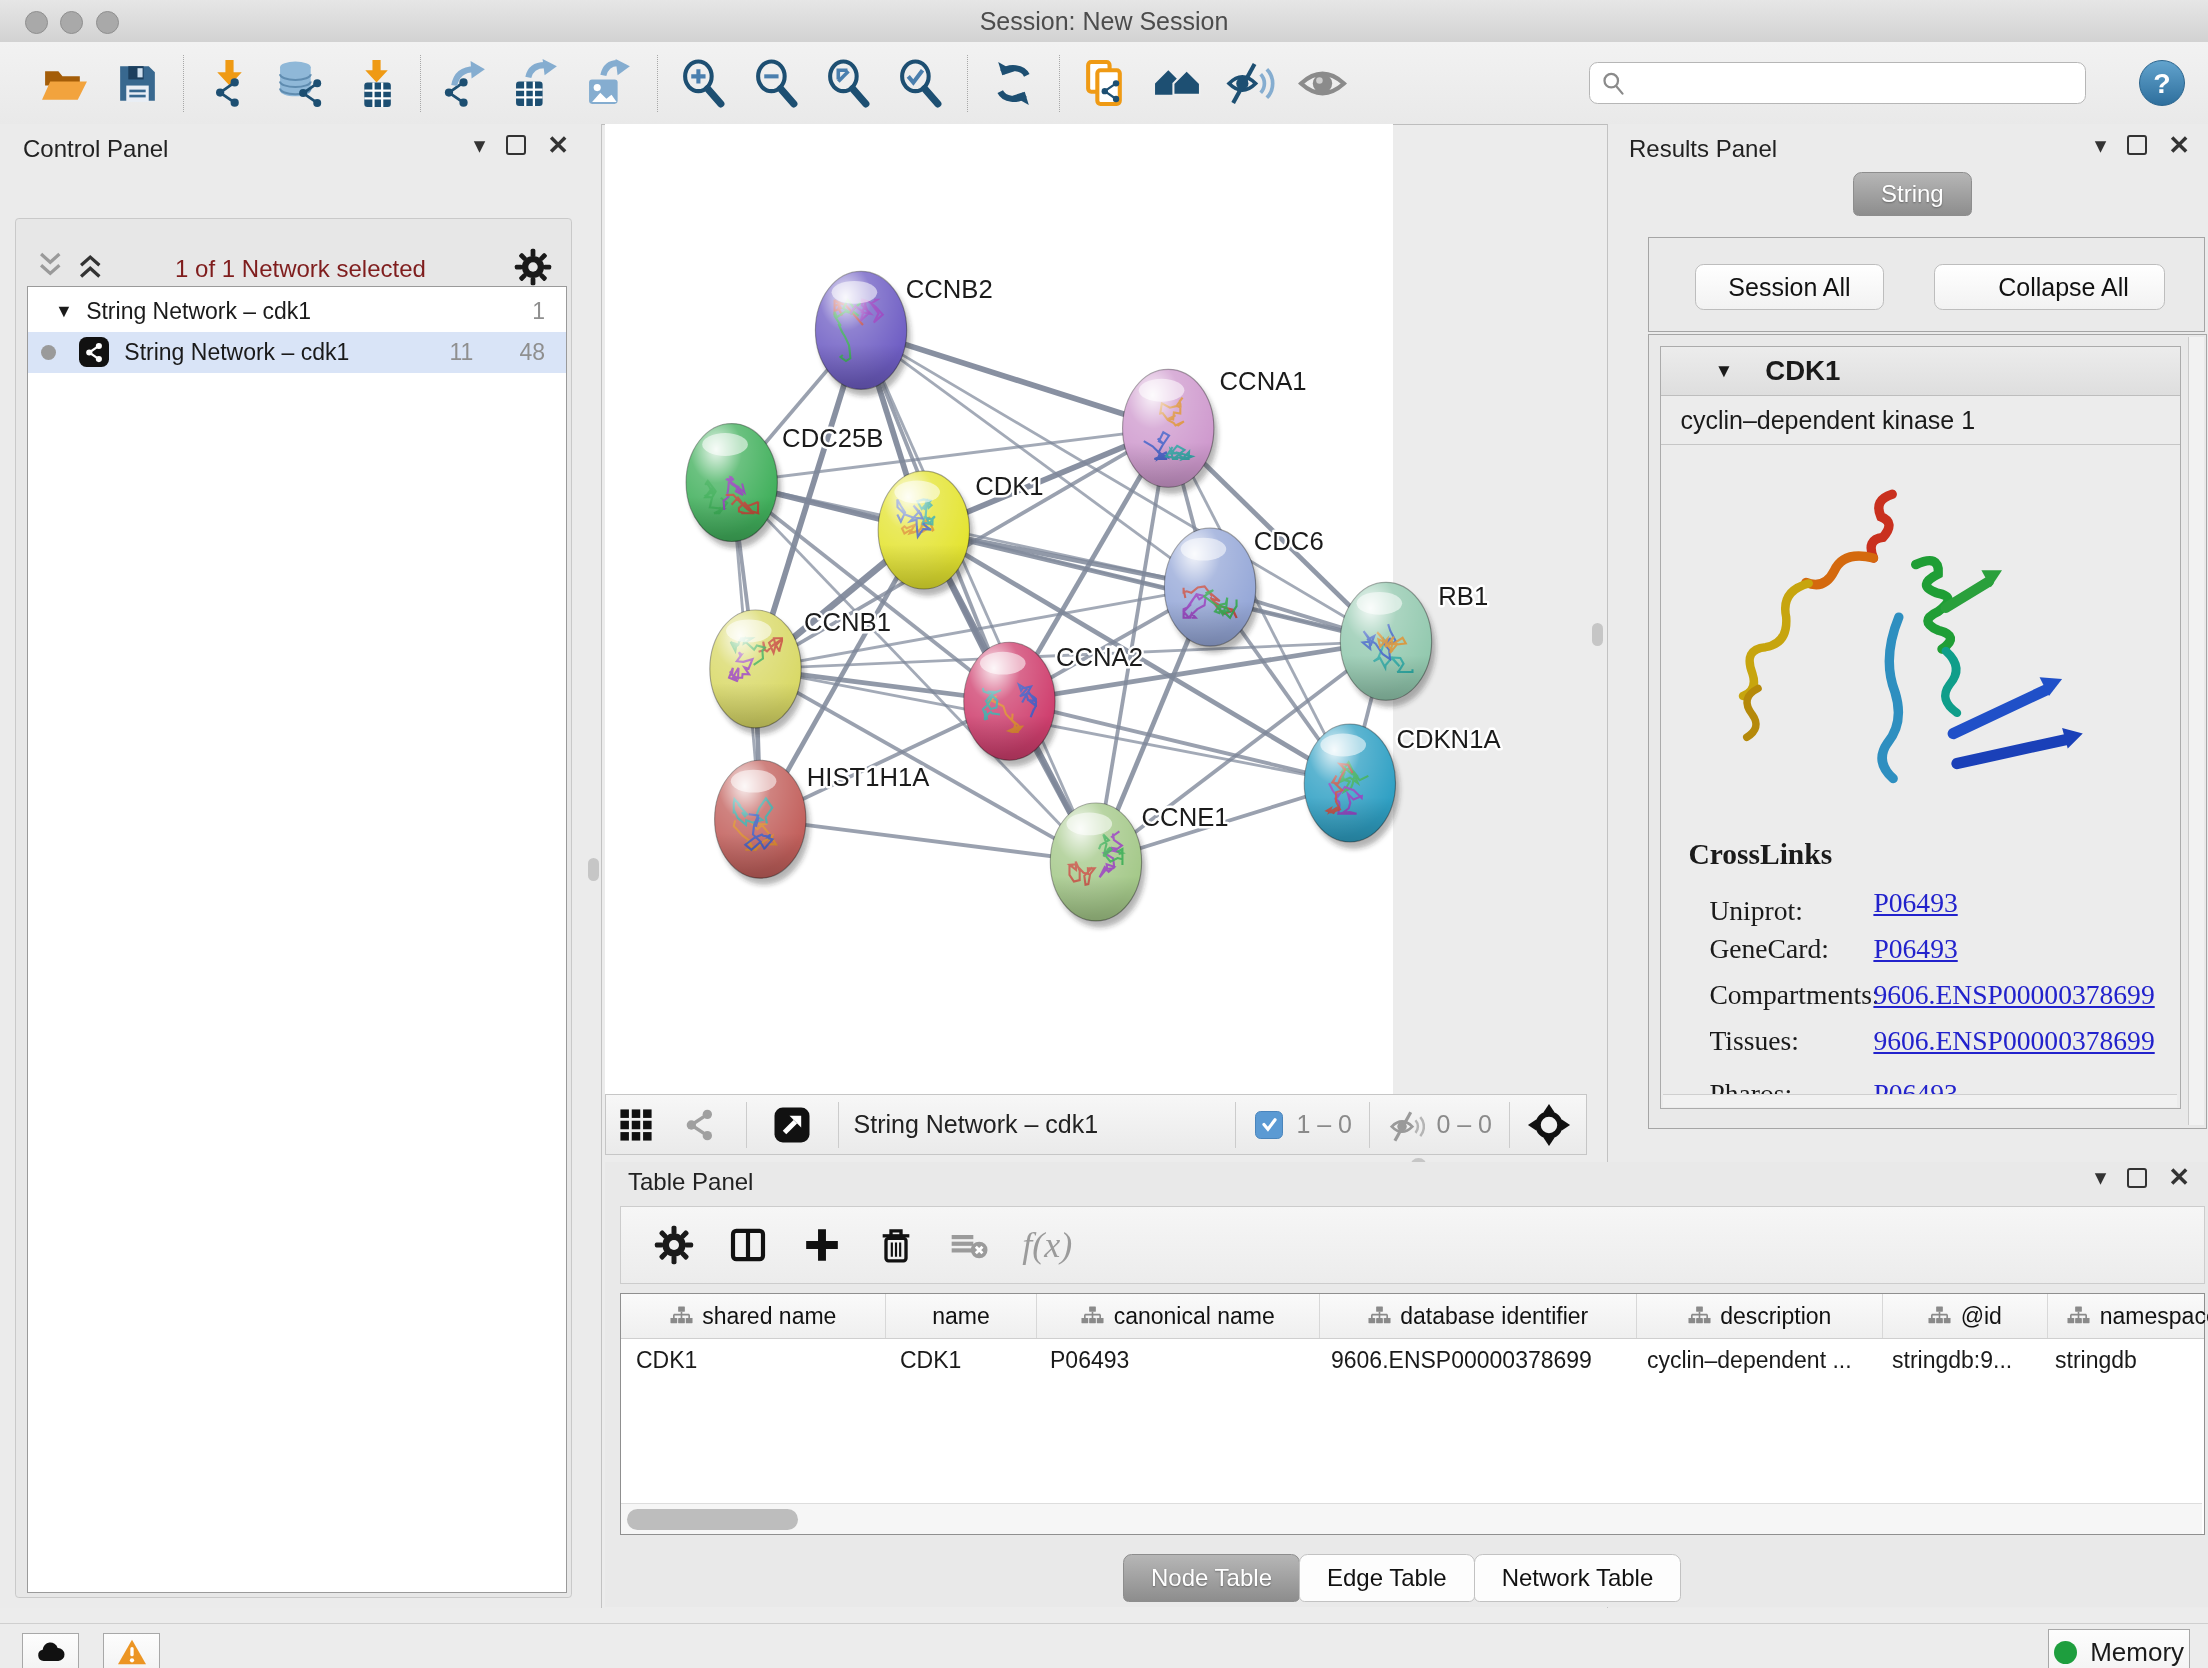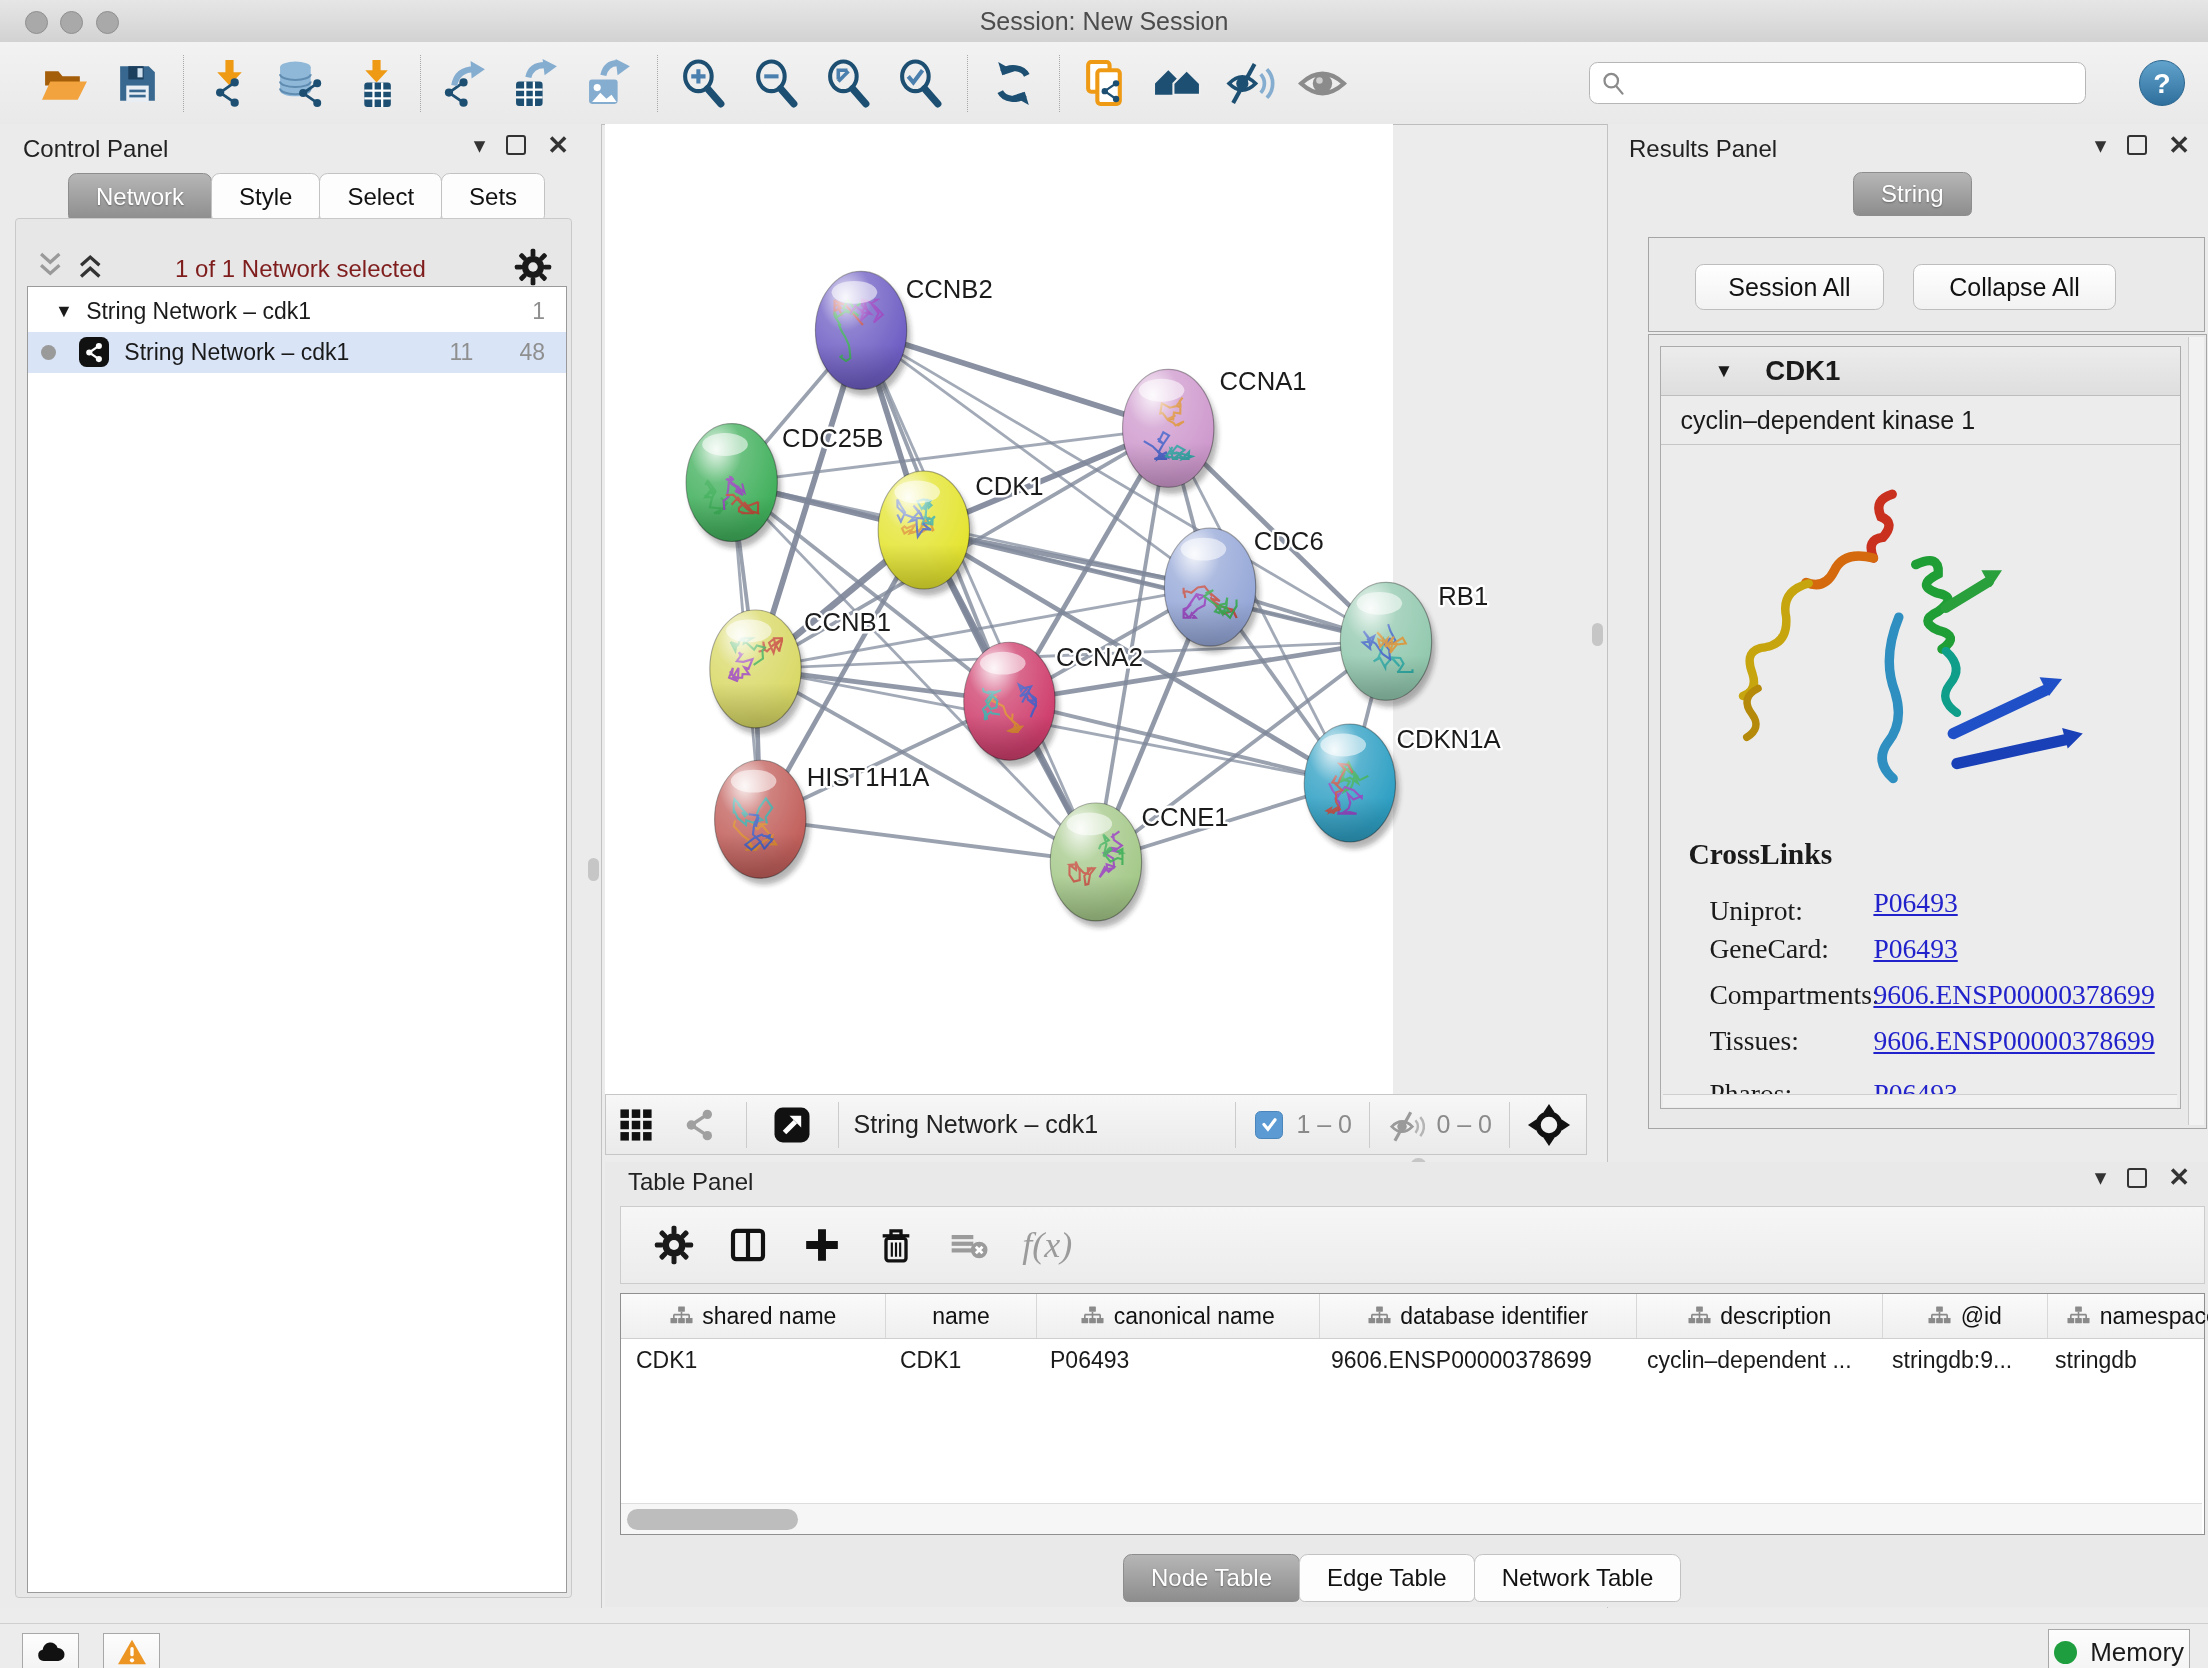--- a/index.html
+++ b/index.html
@@ -270,21 +270,20 @@
     <div class="helpbtn" style="margin-right:23px;">?</div>
   </div>
 
   <div class="abs" style="left:0;top:124px;width:601px;height:1484px;background:#ebebeb;border-right:1px solid #c2c2c2;">
     <div class="abs phead" style="left:23px;top:11.4px;">Control Panel</div>
     <div class="abs picons" style="right:32px;top:11.4px;">
       <span class="pico-tri">▾</span>
       <span class="pico-sq"></span>
       <span class="pico-x">✕</span>
     </div>
-    <div class="abs" id="control-tabs" style="left:68px;top:49px;white-space:nowrap;"><div class="tab sel">Network</div><div class="tab">Style</div><div class="tab">Select</div><div class="tab">Sets</div></div>
     <div class="abs cpbox" style="left:15px;top:94px;width:555px;height:1378px;"></div>
     <div class="abs" style="left:36px;top:127px;">
       <svg viewBox="0 0 28 28" width="28.5" height="28.5">
           <path d="M5 3l9 8 9-8M5 14l9 8 9-8" stroke="#9a9a9a" stroke-width="3.2" fill="none"></path>
         </svg>
     </div>
     <div class="abs" style="left:76px;top:127px;">
       <svg viewBox="0 0 28 28" width="28.5" height="28.5">
           <path d="M5 25l9-8 9 8M5 14l9-8 9 8" stroke="#333" stroke-width="3.2" fill="none"></path>
         </svg>
@@ -594,21 +593,21 @@
   <div class="abs" style="left:1607px;top:124px;width:601px;height:1484px;background:#ebebeb;border-left:1px solid #c2c2c2;">
     <div class="abs phead" style="left:21px;top:11.4px;">Results Panel</div>
     <div class="abs picons" style="right:19px;top:11.4px;">
       <span class="pico-tri">▾</span>
       <span class="pico-sq"></span>
       <span class="pico-x">✕</span>
     </div>
     <div class="abs tab sel" style="left:245px;top:48px;height:42px;">String</div>
     <div class="abs rbox" style="left:40px;top:113px;width:555px;height:93px;">
       <div class="btn" style="position:absolute;left:46px;top:26px;width:187px;">Session All</div>
-      <div class="btn" style="position:absolute;left:264px;top:26px;width:201px;">Collapse All</div>
+      <div class="btn" style="position:absolute;left:285px;top:26px;width:201px;padding-left:28px;">Collapse All</div>
     </div>
     <div class="abs rbox" style="left:40px;top:210px;width:557px;height:793px;background:#e9e9e9;">
       <div class="abs" style="right:1.9px;top:1.9px;width:15px;height:788px;background:#f2f2f2;border-left:1px solid #c9c9c9;"></div>
       <div class="abs card" style="left:11.4px;top:11.4px;width:519px;height:761px;">
         <div class="cardhead" style="height:48px;">
           <span style="font-size:19px;margin:0 32px 0 53px;">▼</span>
           <span style="font-size:27.6px;font-weight:bold;">CDK1</span>
         </div>
         <div style="height:48px;border-bottom:1px solid #c6c6c6;display:flex;align-items:center;">
           <span style="font-size:25px;margin-left:19px;">cyclin–dependent kinase 1</span>

